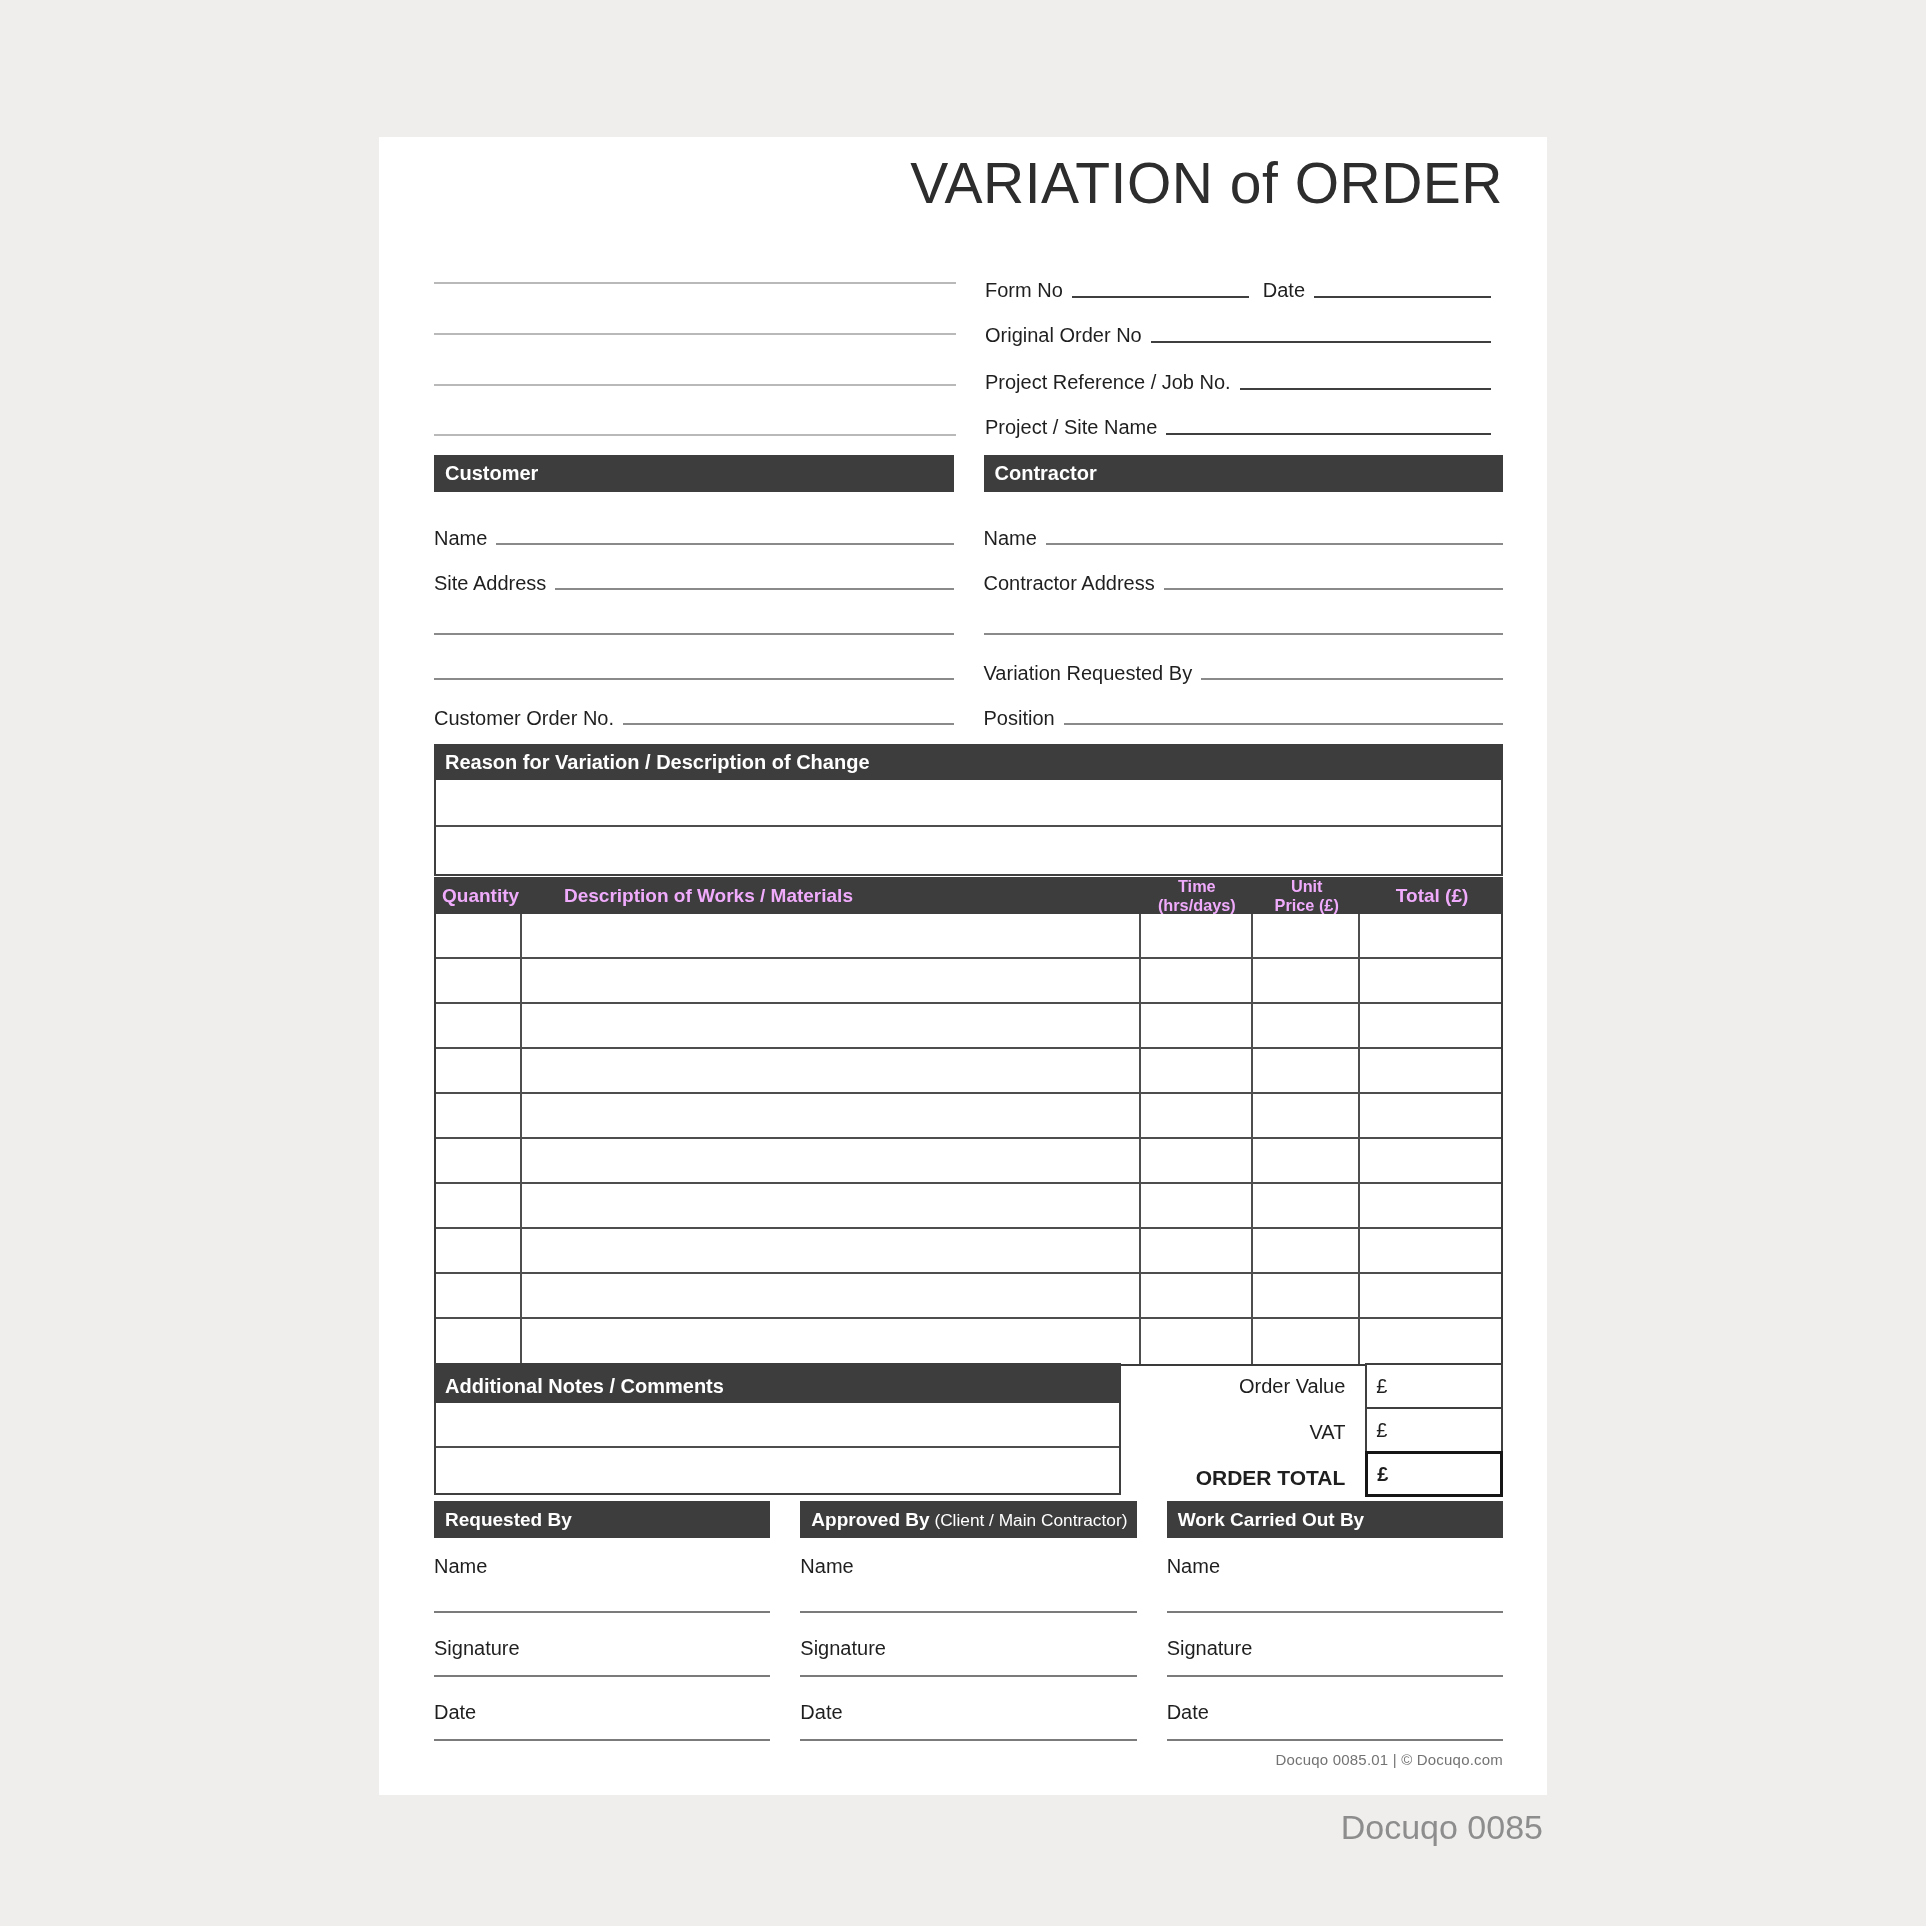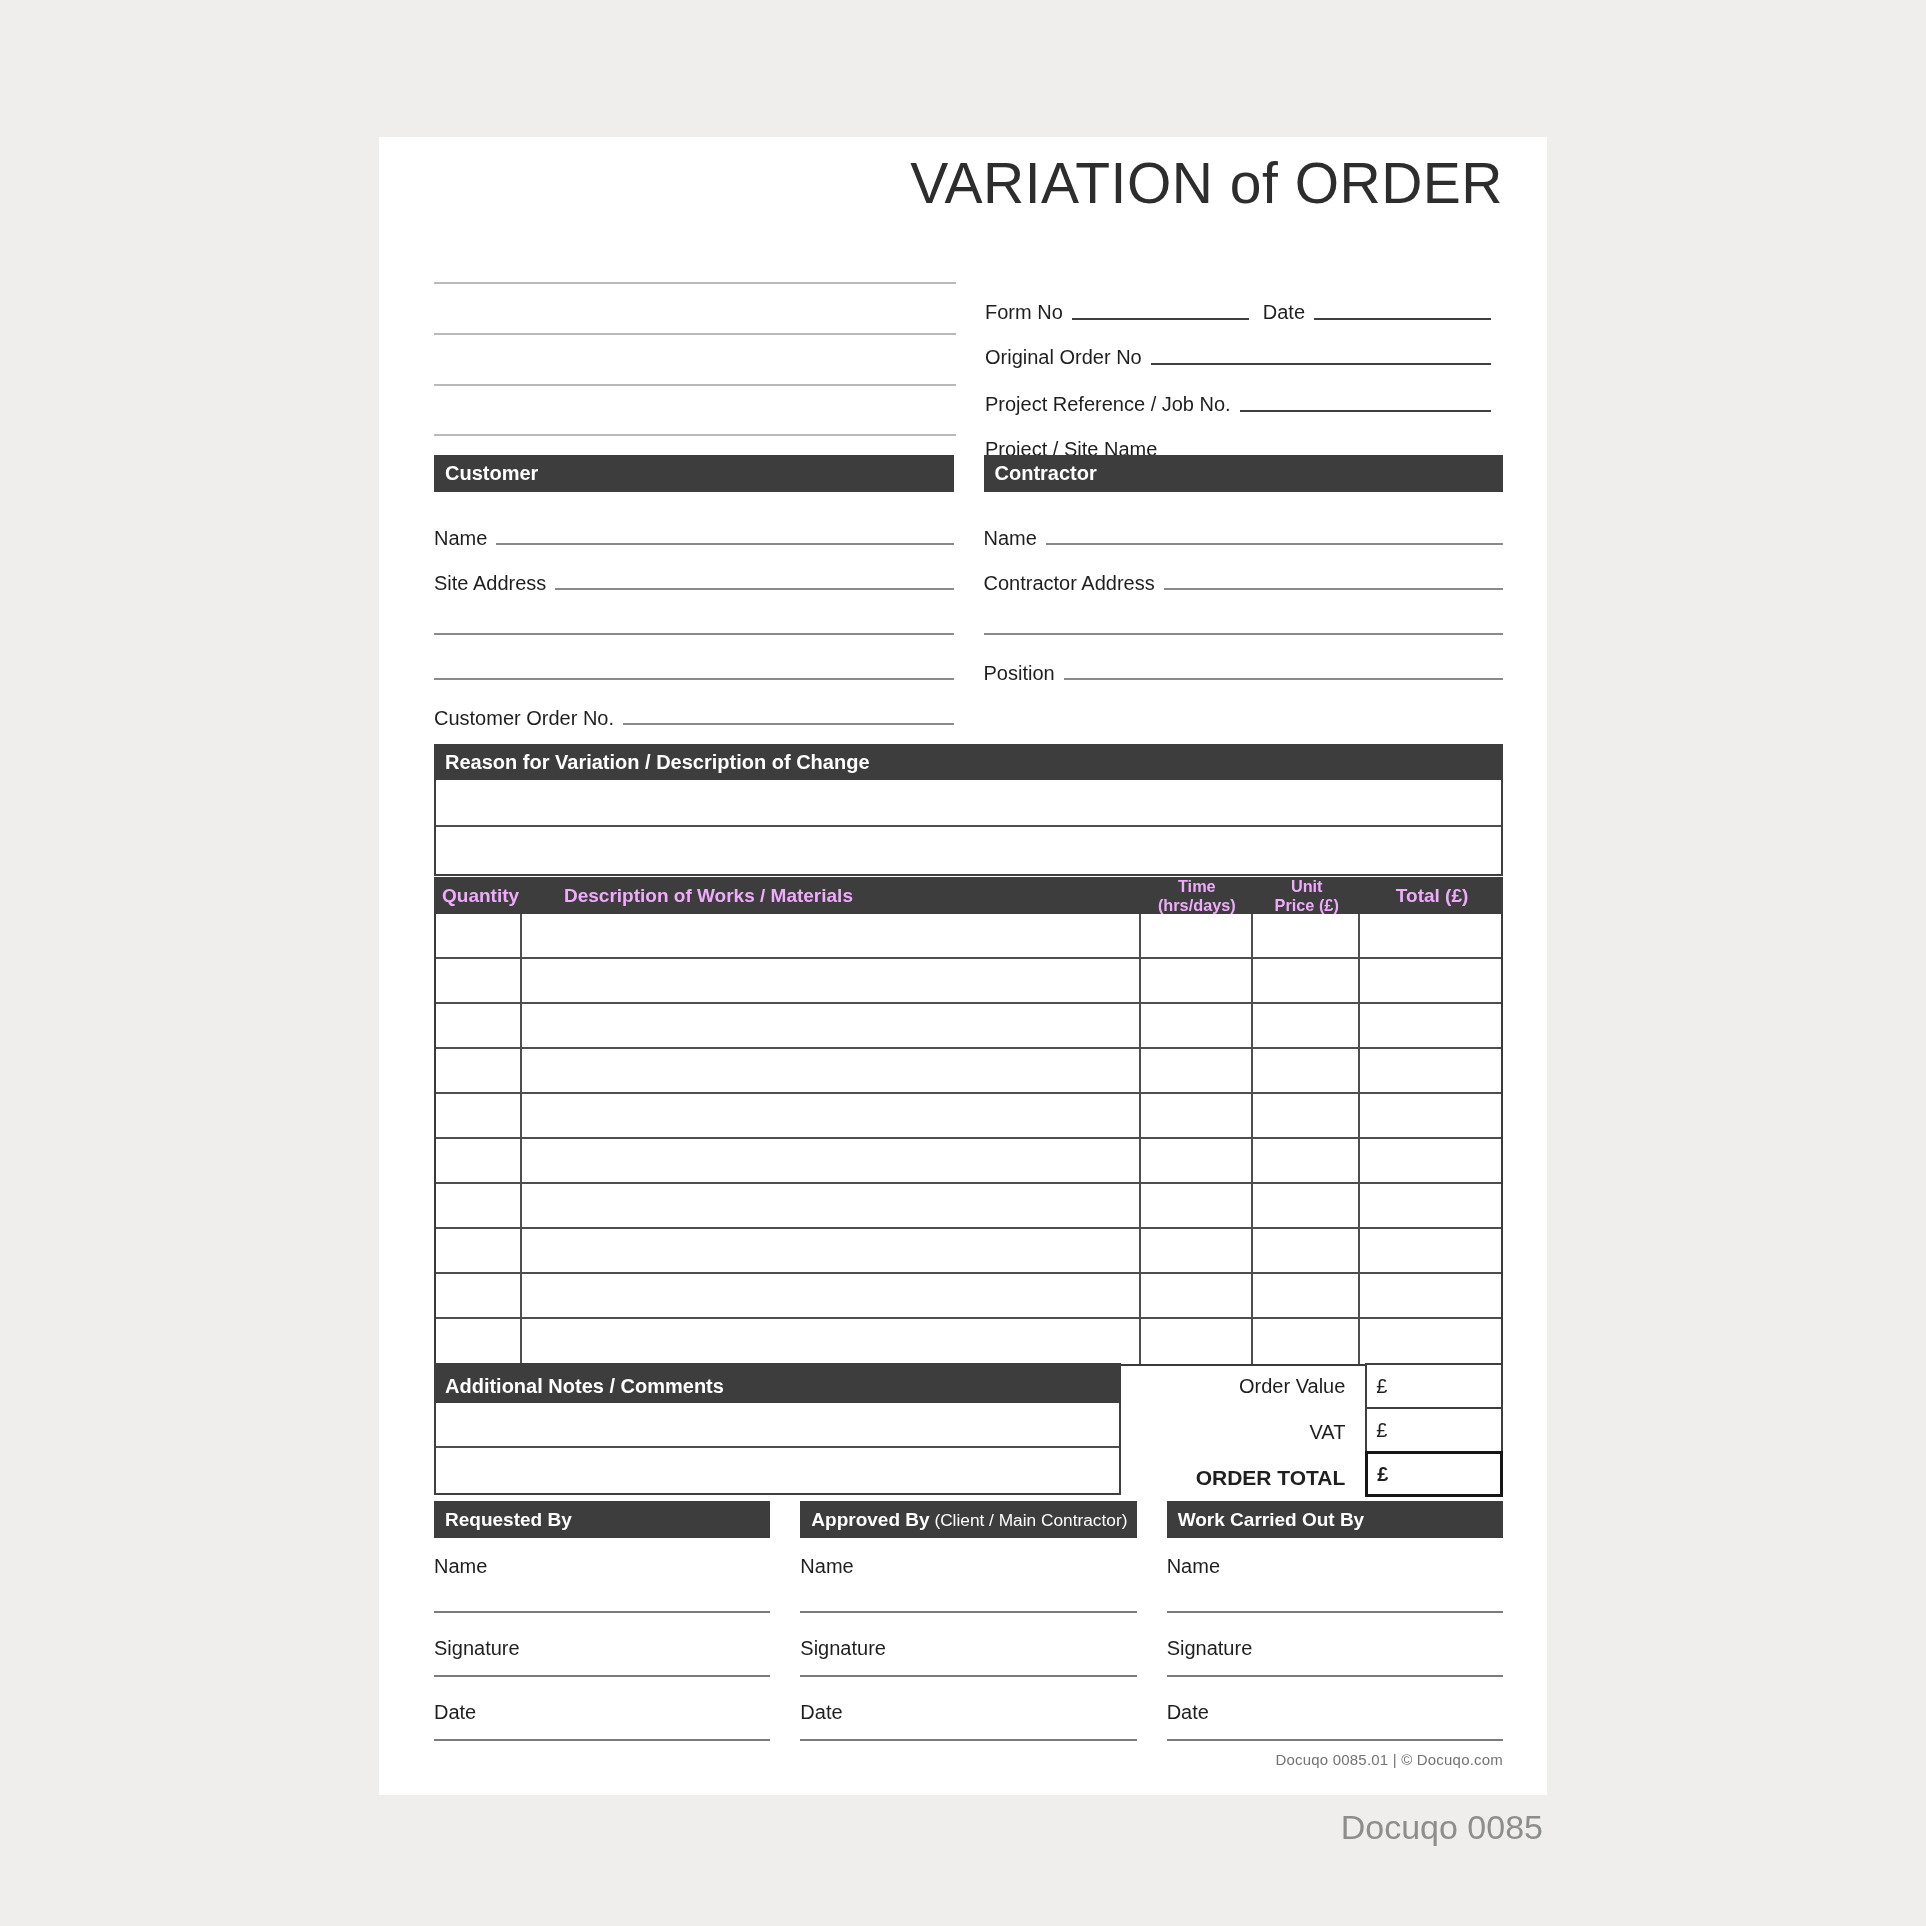--- a/index.html
+++ b/index.html
@@ -18,21 +18,21 @@
     font-size: 57px; font-weight: 300; letter-spacing: 0.5px;
     color: #2d2d2d; white-space: nowrap; line-height: 1.15;
   }
 
   
   .logo-lines { position: absolute; left: 0; top: 0; width: 522px; height: 307px; }
   .lline { position: absolute; left: 0; width: 100%; border-top: 2px solid #b9b9b9; }
 
   
   .meta { position: absolute; left: 551px; right: 0; top: 0; }
-  .meta-row { position: absolute; left: 0; right: 12px; height: 30px; display: flex; align-items: flex-end; margin-top: 22px; }
+  .meta-row { position: absolute; left: 0; right: 12px; height: 30px; display: flex; align-items: flex-end; }
   .lbl { font-size: 20px; line-height: 1.15; color: #1f1f1f; white-space: nowrap; }
   .mline { flex: 1; border-bottom: 2px solid #3f3f3f; margin-left: 9px; margin-bottom: 4px; }
   .lbl.gap { margin-left: 14px; }
 
   
   .bar {
     height: 37px; background: #3d3d3d; color: #ffffff;
     font-weight: bold; font-size: 20px; line-height: 37px; padding-left: 11px;
     white-space: nowrap; overflow: hidden;
   }
@@ -168,20 +168,24 @@
               <span class="fline"></span>
             </div>
             <div class="field-row">
               <span class="flabel">Contractor Address</span>
               <span class="fline"></span>
             </div>
             <div class="field-row blank">
               <span class="fline"></span>
             </div>
             <div class="field-row">
+              <span class="flabel">Variation Requested By</span>
+              <span class="fline"></span>
+            </div>
+            <div class="field-row">
               <span class="flabel">Position</span>
               <span class="fline"></span>
             </div>
           </div>
         </div>
       </div>
 
       <div class="reason">
         <div class="bar">Reason for Variation / Description of Change</div>
         <div class="reason-box">

